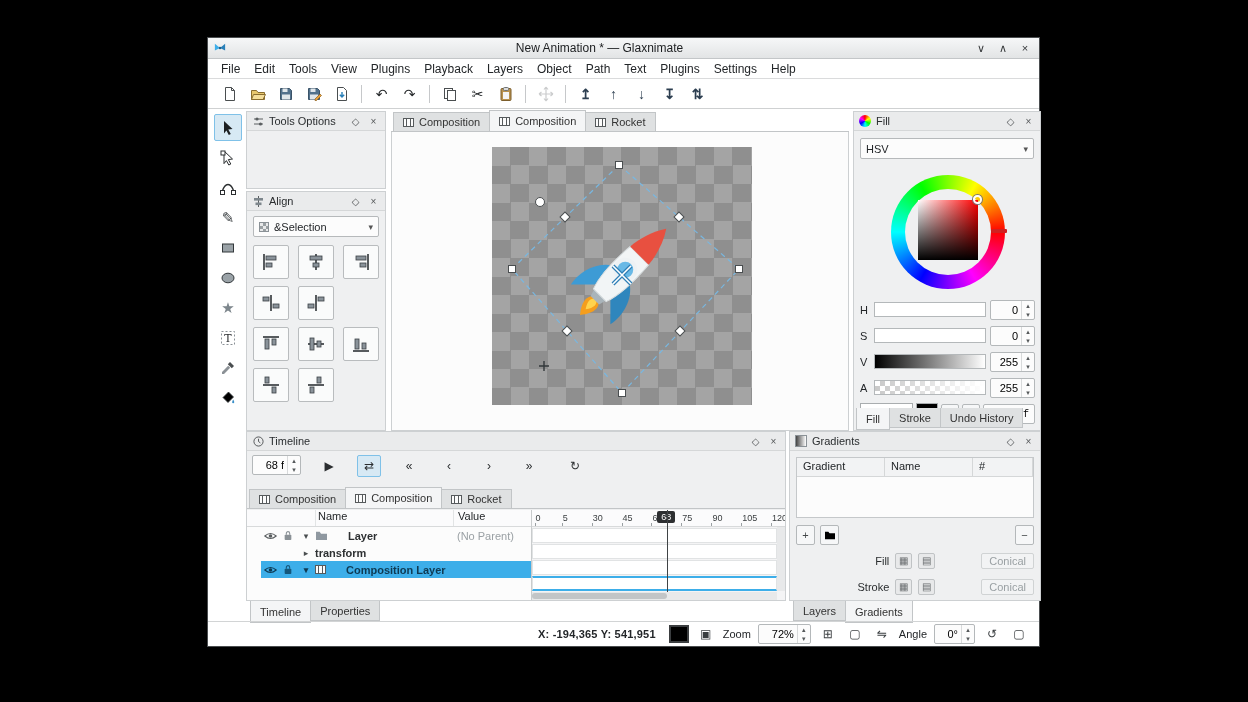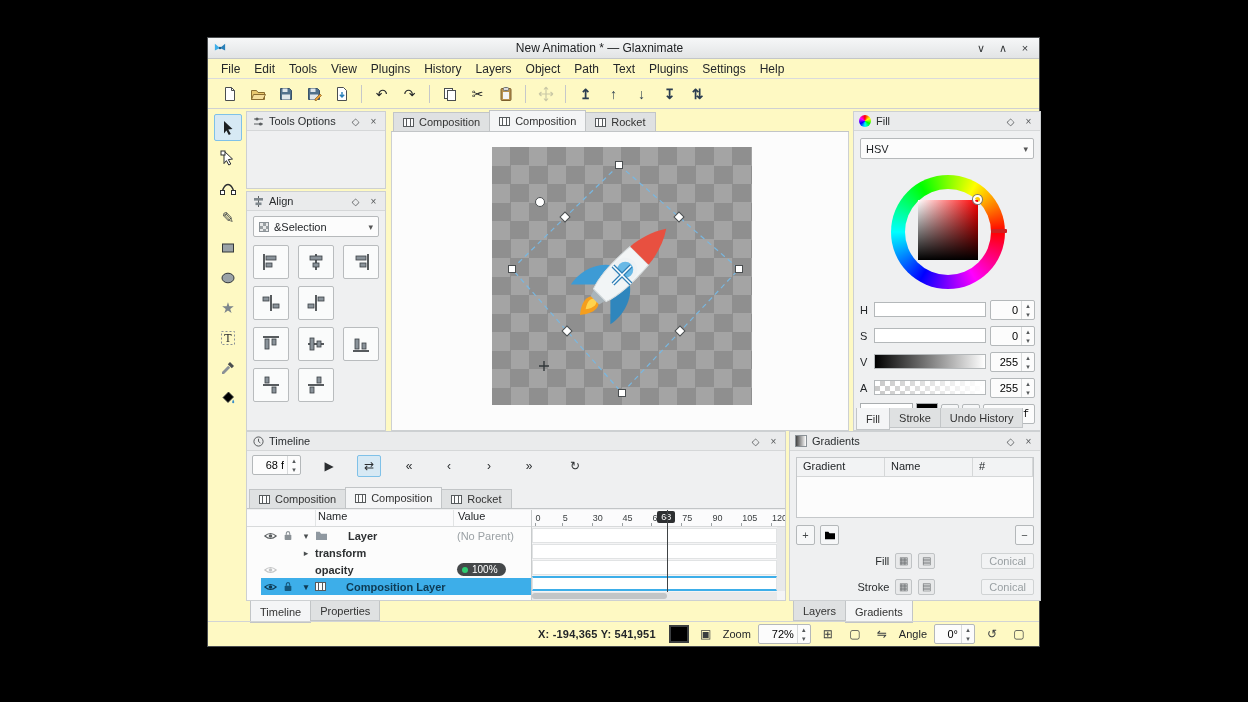--- a/index.html
+++ b/index.html
@@ -1,20 +1,20 @@
 <!DOCTYPE html>
 <html><head>
 <meta charset="utf-8">
 <style>
   * { margin:0; padding:0; box-sizing:border-box; }
   html,body { background:#000; }
   .stage { position:relative; width:1248px; height:702px; background:#000; overflow:hidden;
            font-family:"Liberation Sans", sans-serif; color:#232629; }
   .window { position:absolute; left:207px; top:37px; width:833px; height:610px;
-            background:#fef9c3; border:1px solid #4a4d4f; box-shadow:0 0 18px rgba(0,0,0,.8); }
+            background:#ffffff; border:1px solid #4a4d4f; box-shadow:0 0 18px rgba(0,0,0,.8); }
 
   
   .titlebar { height:21px; display:flex; align-items:center; padding:0 6px; gap:6px;
               background:linear-gradient(#f6f7f8,#e2e4e5); border-bottom:1px solid #c3c6c8; }
   .titlebar .title { flex:1; text-align:center; font-size:12px; color:#1c1e20; }
   .wbtn { width:16px; text-align:center; font-size:11px; color:#36393b; cursor:default; }
 
   
   .menubar { height:20px; display:flex; align-items:center; padding:0 6px; font-size:12px;
              border-bottom:1px solid #dadbdc; }
@@ -194,21 +194,21 @@
     <span class="wbtn">∧</span>
     <span class="wbtn">×</span>
   </div>
 
   <div class="menubar">
     <span class="menu-item">File</span>
     <span class="menu-item">Edit</span>
     <span class="menu-item">Tools</span>
     <span class="menu-item">View</span>
     <span class="menu-item">Plugins</span>
-    <span class="menu-item">History</span>
+    <span class="menu-item">Playback</span>
     <span class="menu-item">Layers</span>
     <span class="menu-item">Object</span>
     <span class="menu-item">Path</span>
     <span class="menu-item">Text</span>
     <span class="menu-item">Plugins</span>
     <span class="menu-item">Settings</span>
     <span class="menu-item">Help</span>
   </div>
 
   <div class="toolbar">
@@ -724,40 +724,20 @@
         <div class="tl-row">
           <span class="lead"></span>
               <span class="tl-cell"></span>
               <span class="tl-cell"></span>
           <span class="tl-cell chev">▸</span>
           <span class="tl-name">
                 <span>transform</span>
               </span>
           <span class="tl-val"></span>
         </div>
-        <div class="tl-row">
-          <span class="lead"></span>
-          <span class="tl-cell" style="opacity:.35">
-                <svg width="13" height="10" viewBox="0 0 16 12">
-                  <path d="M1 6 Q8 0 15 6 Q8 12 1 6Z" fill="none" stroke="#5a5e60" stroke-width="1.3"></path>
-                  <circle cx="8" cy="6" r="2.2" fill="#5a5e60"></circle>
-                </svg>
-              </span>
-          <span class="tl-cell"></span>
-              <span class="tl-cell"></span>
-          <span class="tl-name">
-                <span>opacity</span>
-              </span>
-          <span class="tl-val">
-                <span class="badge">
-                  <span class="dot"></span>
-                  <span>100%</span>
-                </span>
-              </span>
-        </div>
         <div class="tl-row sel">
           <span class="lead"></span>
           <span class="tl-cell blue">
                 <svg width="13" height="10" viewBox="0 0 16 12">
                   <path d="M1 6 Q8 0 15 6 Q8 12 1 6Z" fill="none" stroke="#0e3a53" stroke-width="1.3"></path>
                   <circle cx="8" cy="6" r="2.2" fill="#0e3a53"></circle>
                 </svg>
               </span>
           <span class="tl-cell blue">
                 <svg width="10" height="11" viewBox="0 0 12 13">

